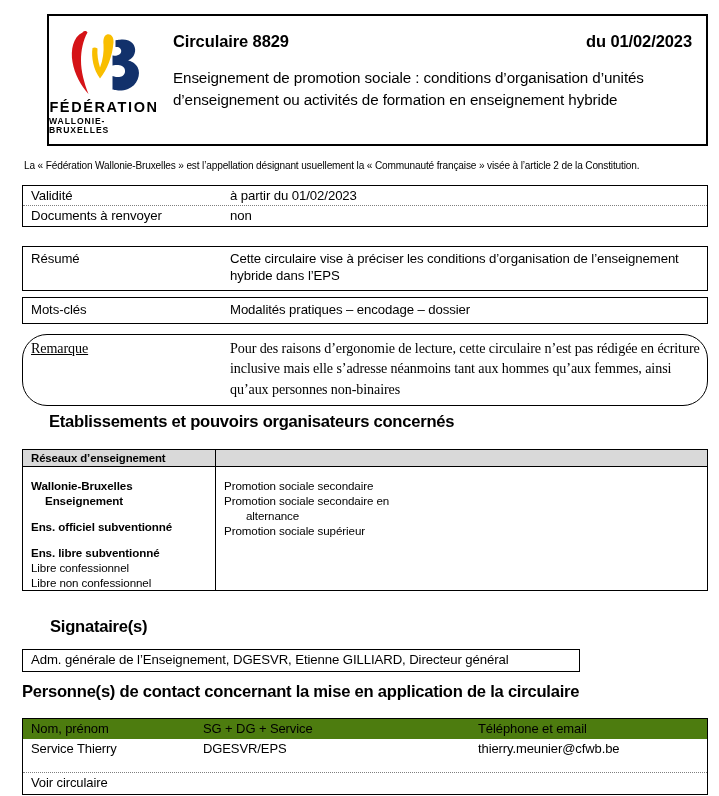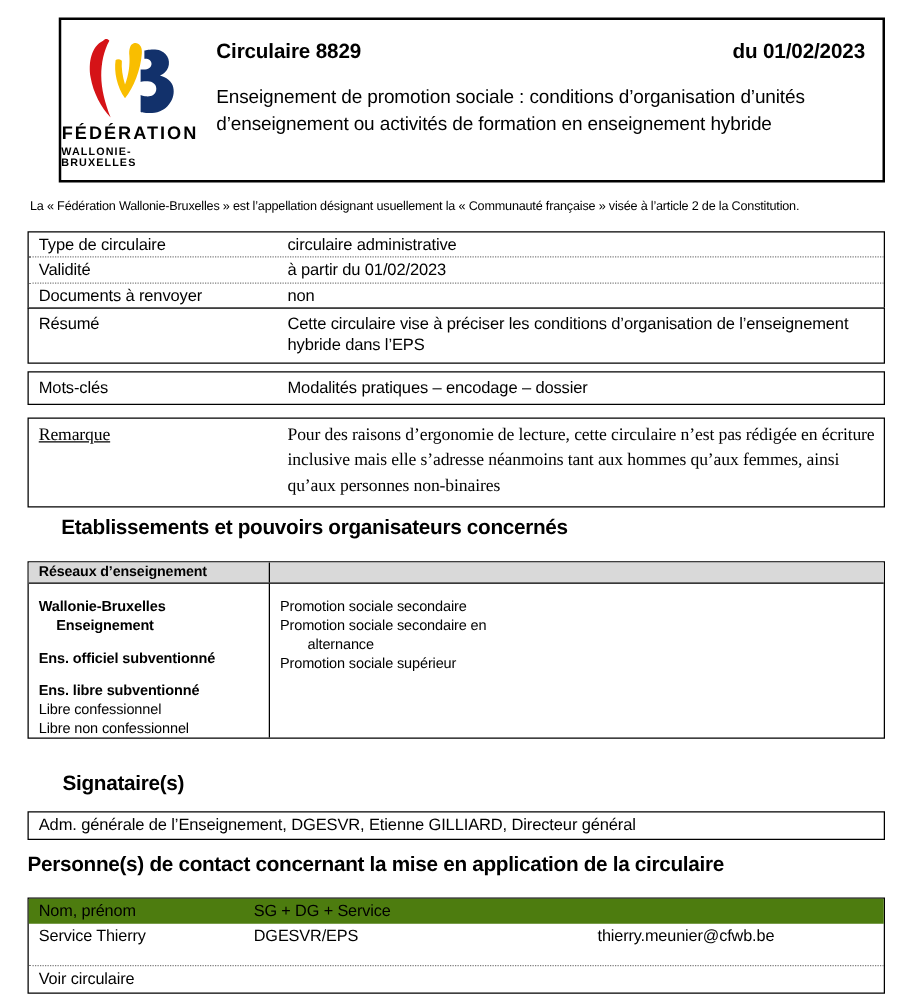--- a/index.html
+++ b/index.html
@@ -124,21 +124,21 @@
     font-size: 13.2px;
     line-height: 1.32;
     box-sizing: border-box;
     letter-spacing: -0.1px;
   }
 
   
   #block-info   { top: 185px; }
   #block-resume { top: 246px; }
   #block-mots   { top: 297px; }
-  #block-rem    { top: 334px; }
+  #block-rem    { top: 334px; border-radius: 25px; }
 
   #block-resume .tlabel,
   #block-mots .tlabel,
   #block-rem .tlabel { padding-top: 3px; padding-bottom: 3px; }
 
   #block-resume .tvalue,
   #block-mots .tvalue { padding-top: 3px; padding-bottom: 5px; }
 
   
   .serif .tlabel, .serif .tvalue {
@@ -208,21 +208,21 @@
   .nw-body .bold { font-weight: 700; }
   .nw-body .ind1 { padding-left: 14px; }
   .nw-body .ind2 { padding-left: 22px; }
   .nw-body .gap  { height: 11px; }
 
   
   #block-sign {
     position: absolute;
     left: 22px;
     top: 649px;
-    width: 686px;
+    width: 558px;
     border: 1px solid #000000;
     box-sizing: border-box;
     padding: 1px 6px 2px 8px;
     font-size: 13.2px;
     line-height: 1.34;
     letter-spacing: -0.1px;
   }
 
   
   #block-contact {
@@ -261,24 +261,20 @@
       <span>Circulaire 8829</span>
       <span>du 01/02/2023</span>
     </div>
     <div class="header-title">Enseignement de promotion sociale : conditions d’organisation d’unités d’enseignement ou activités de formation en enseignement hybride</div>
   </div>
 </div>
 
 <div class="footnote">La « Fédération Wallonie-Bruxelles » est l’appellation désignant usuellement la « Communauté française » visée à l’article 2 de la Constitution.</div>
 
 <div class="tbl" id="block-info">
-  <div class="trow dotted">
-    <div class="tlabel">Type de circulaire</div>
-    <div class="tvalue">circulaire administrative</div>
-  </div>
   <div class="trow dotted">
     <div class="tlabel">Validité</div>
     <div class="tvalue">à partir du 01/02/2023</div>
   </div>
   <div class="trow">
     <div class="tlabel">Documents à renvoyer</div>
     <div class="tvalue">non</div>
   </div>
 </div>
 
@@ -334,20 +330,21 @@
 <div id="block-sign">
   <span>Adm. générale de l’Enseignement, DGESVR, Etienne GILLIARD, Directeur général</span>
 </div>
 
 <div class="section-h" id="h-cont">Personne(s) de contact concernant la mise en application de la circulaire</div>
 
 <div id="block-contact">
   <div class="ct-row ct-head">
     <div class="ct-c ct-c1">Nom, prénom</div>
     <div class="ct-c ct-c2">SG + DG + Service</div>
+    <div class="ct-c ct-c3">Téléphone et email</div>
   </div>
   <div class="ct-row ct-body">
     <div class="ct-c ct-c1">Service Thierry</div>
     <div class="ct-c ct-c2">DGESVR/EPS</div>
     <div class="ct-c ct-c3">thierry.meunier@cfwb.be</div>
   </div>
   <div class="ct-row ct-foot">
     <div class="ct-c ct-c1">Voir circulaire</div>
   </div>
 </div>

